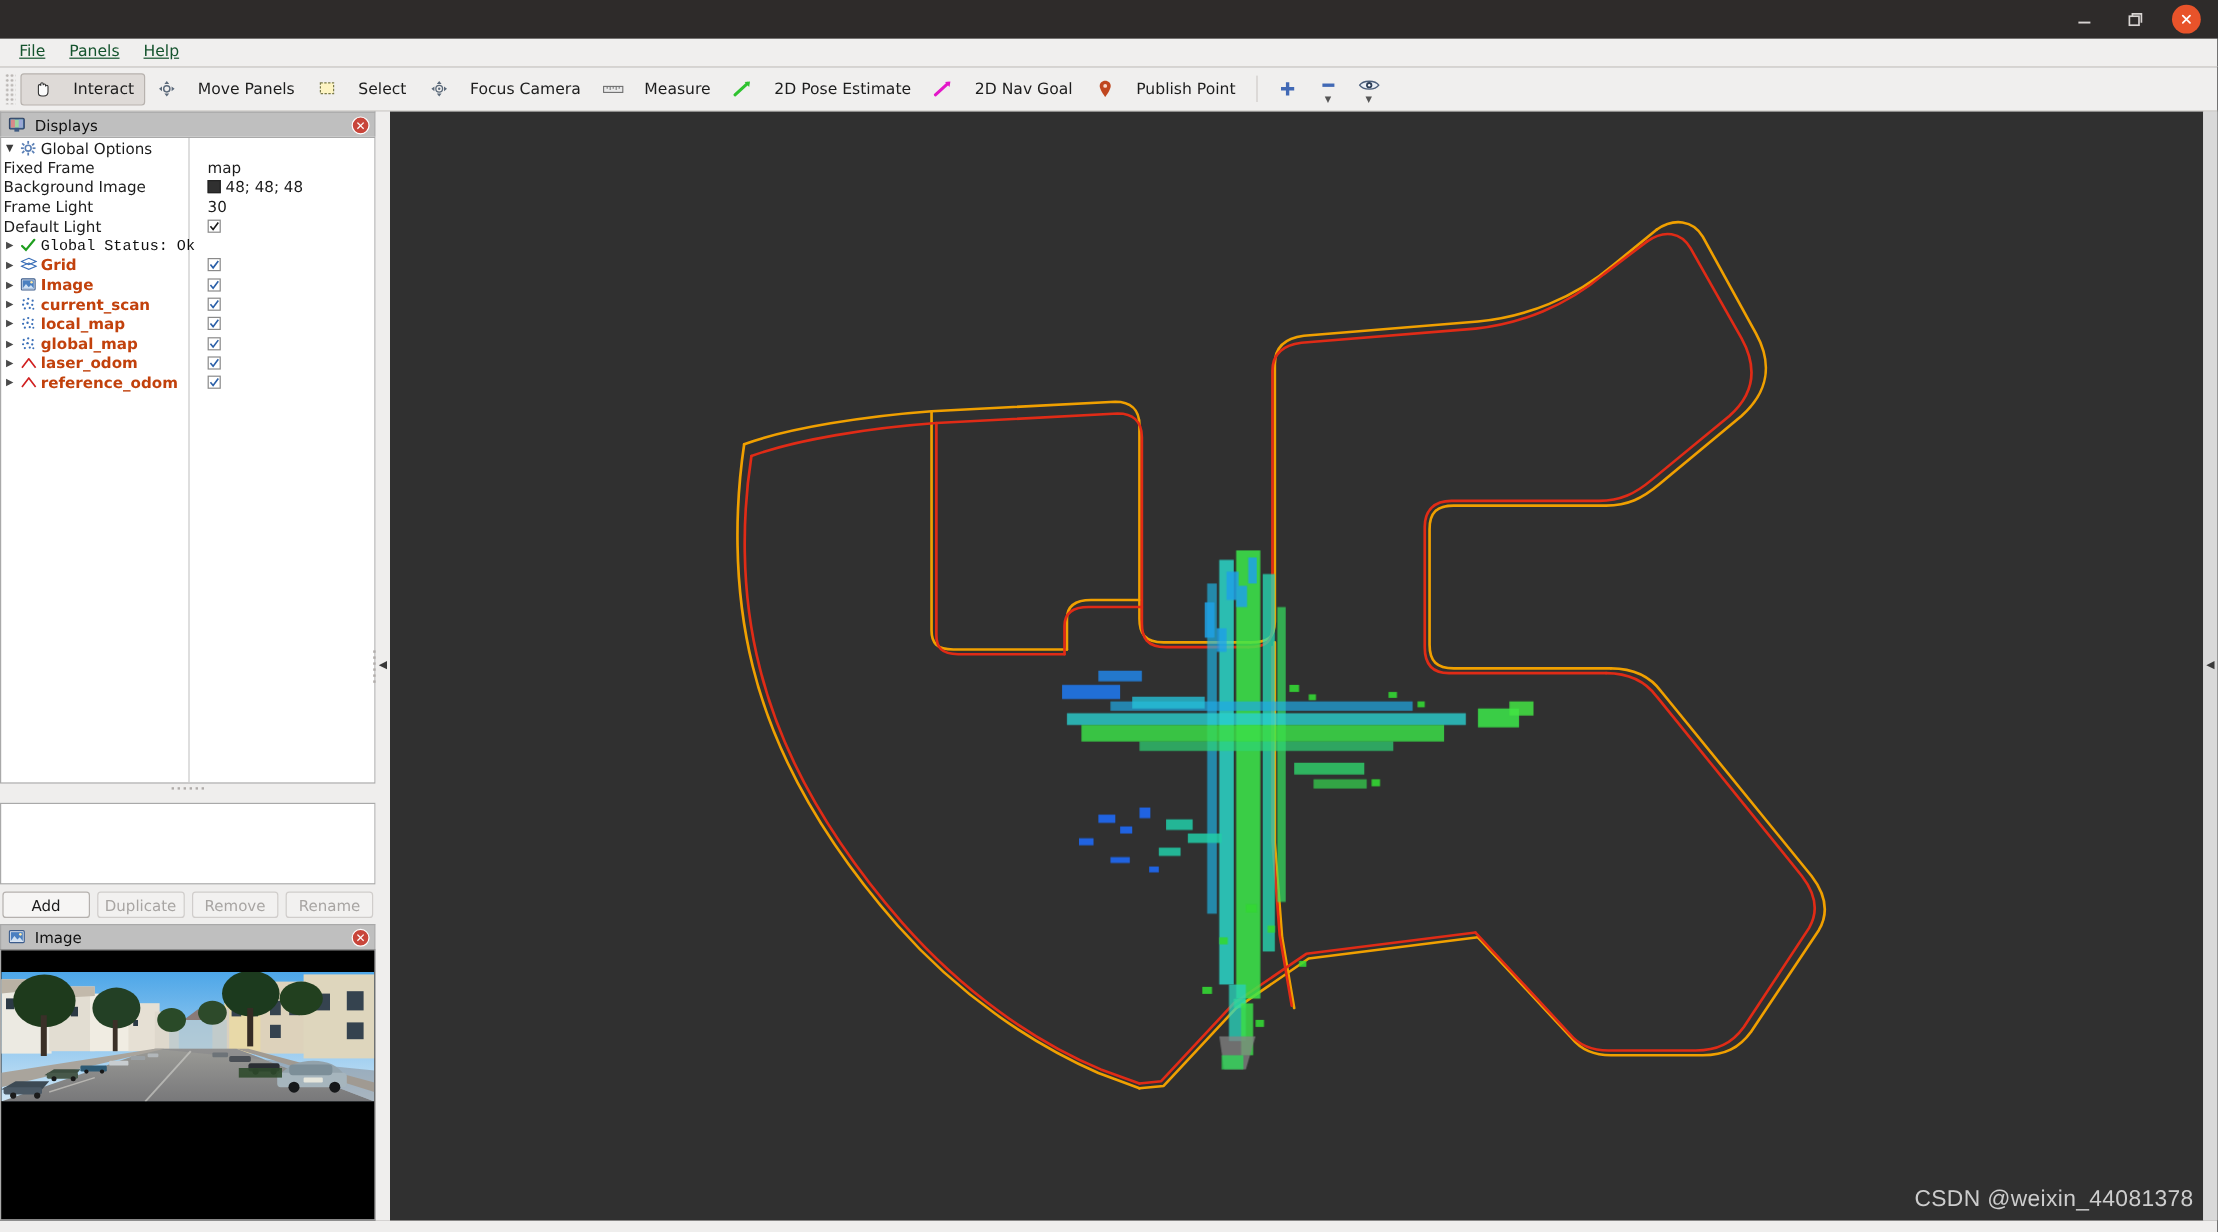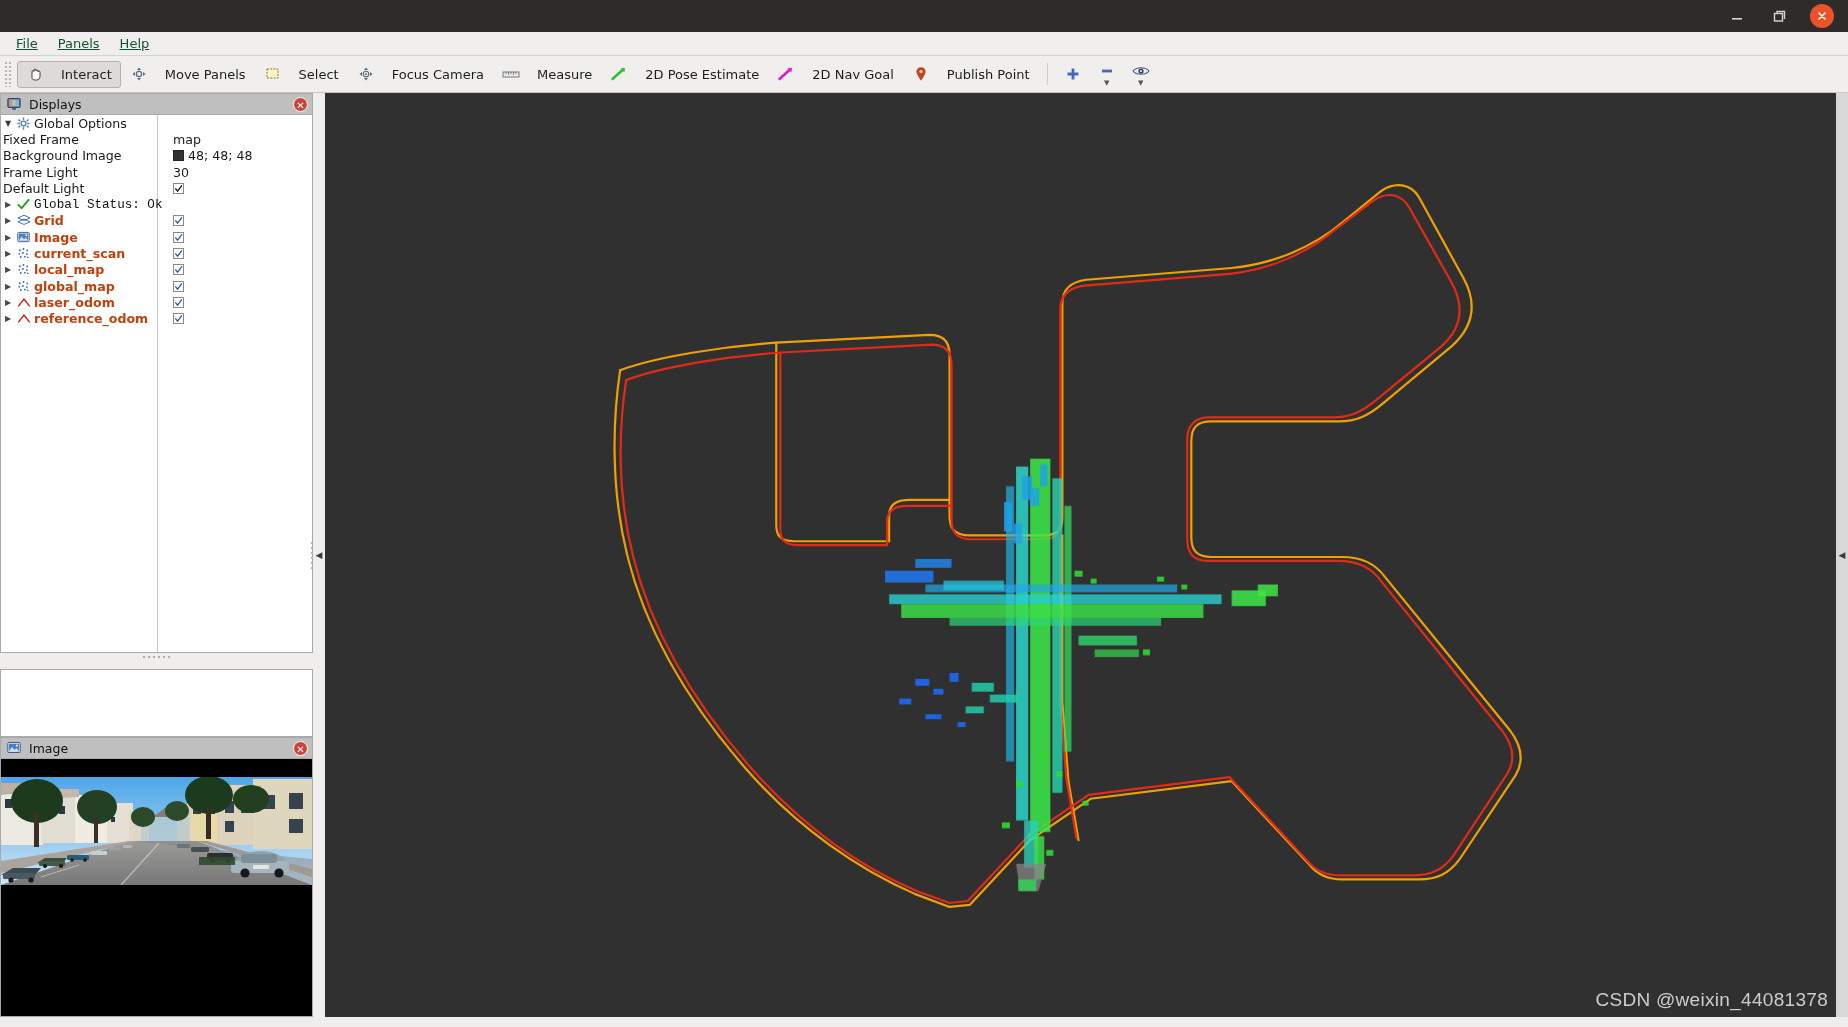--- a/index.html
+++ b/index.html
@@ -520,20 +520,26 @@
         <i></i>
           <i></i>
           <i></i>
           <i></i>
           <i></i>
           <i></i>
       </div>
 
       <div class="prop-empty"></div>
 
+      <div class="btnrow">
+        <div class="pbtn">Add</div>
+        <div class="pbtn disabled">Duplicate</div>
+        <div class="pbtn disabled">Remove</div>
+        <div class="pbtn disabled">Rename</div>
+      </div>
 
       <div class="panel-header">
         <span class="tb-icon">
           <svg width="14" height="14" viewBox="0 0 14 14">
             <rect x="0.8" y="1.5" width="12.4" height="10" rx="1" fill="#dfe6f0" stroke="#3c5c8c" stroke-width="1"></rect>
             <rect x="2" y="2.8" width="10" height="7.4" fill="#4a7fc0"></rect>
             <path d="M2 10.2 L5 6 L7.5 9 L9.5 7 L12 10.2z" fill="#cfe0f2"></path>
             <circle cx="10" cy="4.6" r="1.1" fill="#ffe9a8"></circle>
           </svg>
         </span>

